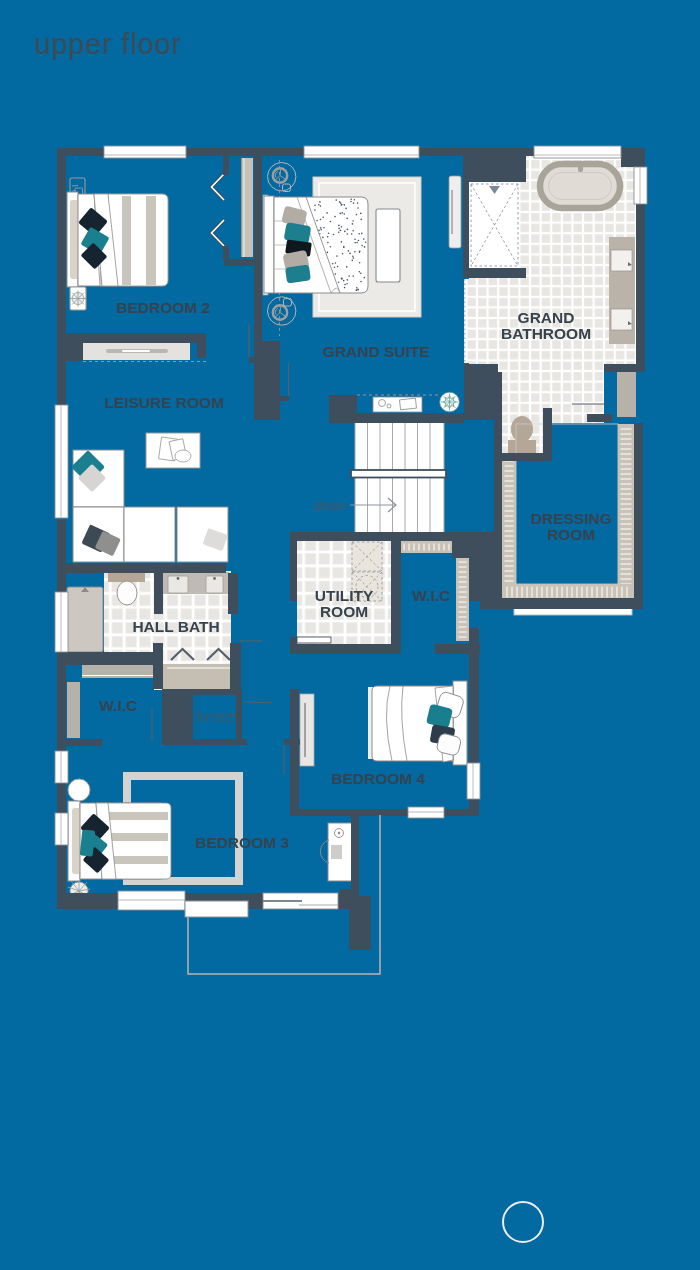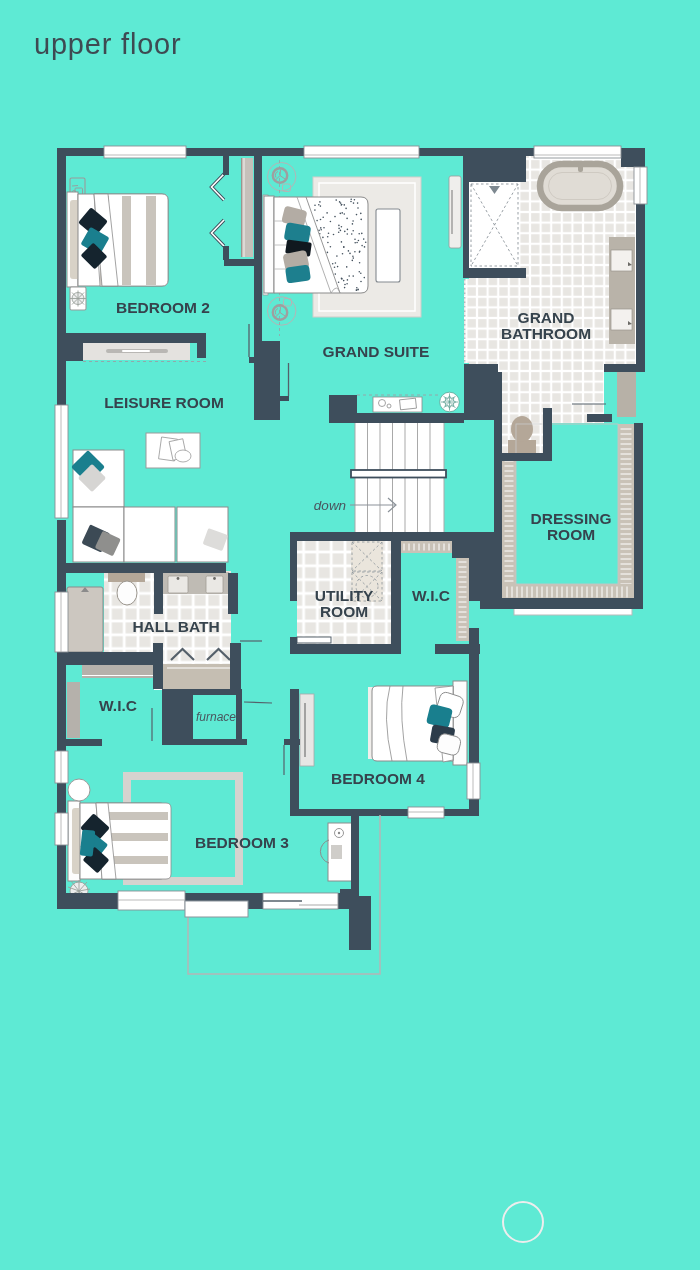--- a/index.html
+++ b/index.html
@@ -1,16 +1,16 @@
 <!DOCTYPE html>
 <html><head>
 <meta charset="utf-8">
 <style>
   html,body{margin:0;padding:0;background:#ffffff;}
-  .page{width:700px;height:1270px;position:relative;overflow:hidden;background:#5eead4;}
+  .page{width:700px;height:1270px;position:relative;overflow:hidden;background:#0369a1;}
   text{font-family:"Liberation Sans", sans-serif;}
   .lbl{font-weight:bold;font-size:15.5px;fill:#36434d;letter-spacing:0px;text-anchor:middle;}
   .ital{font-style:italic;font-size:13.5px;fill:#4a555e;text-anchor:middle;}
 </style>
 </head>
 <body>
 <div class="page">
 <svg width="700" height="1270" viewBox="0 0 700 1270" xmlns="http://www.w3.org/2000/svg">
 <defs>
   <pattern id="tile" width="10.6" height="10.6" patternUnits="userSpaceOnUse">

